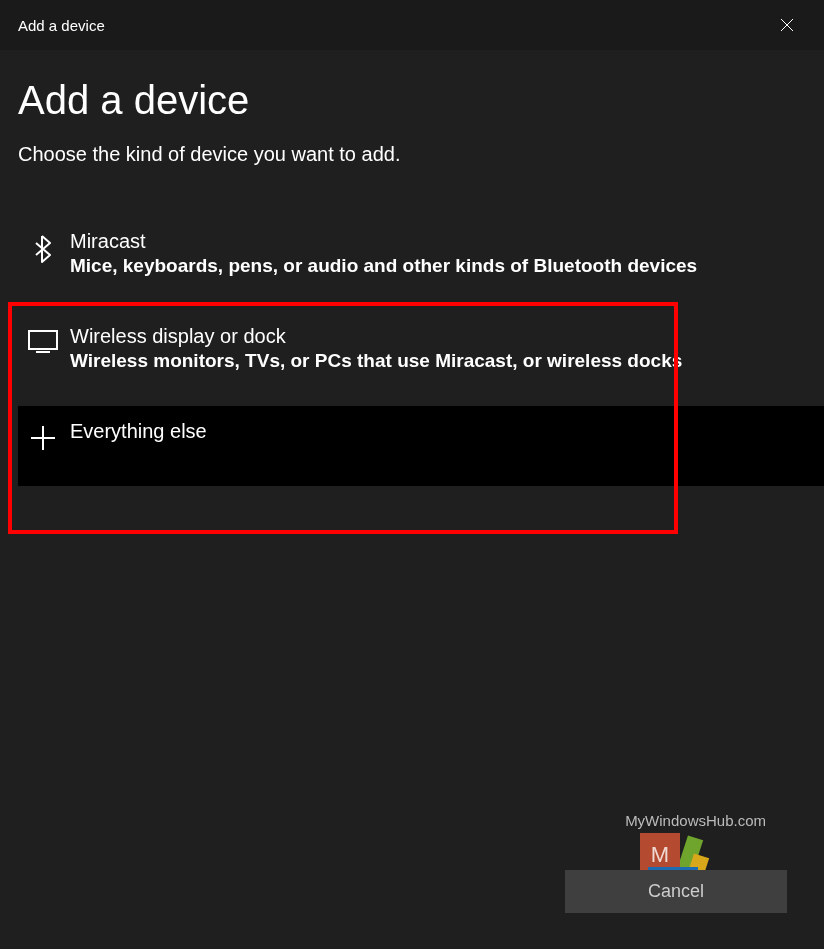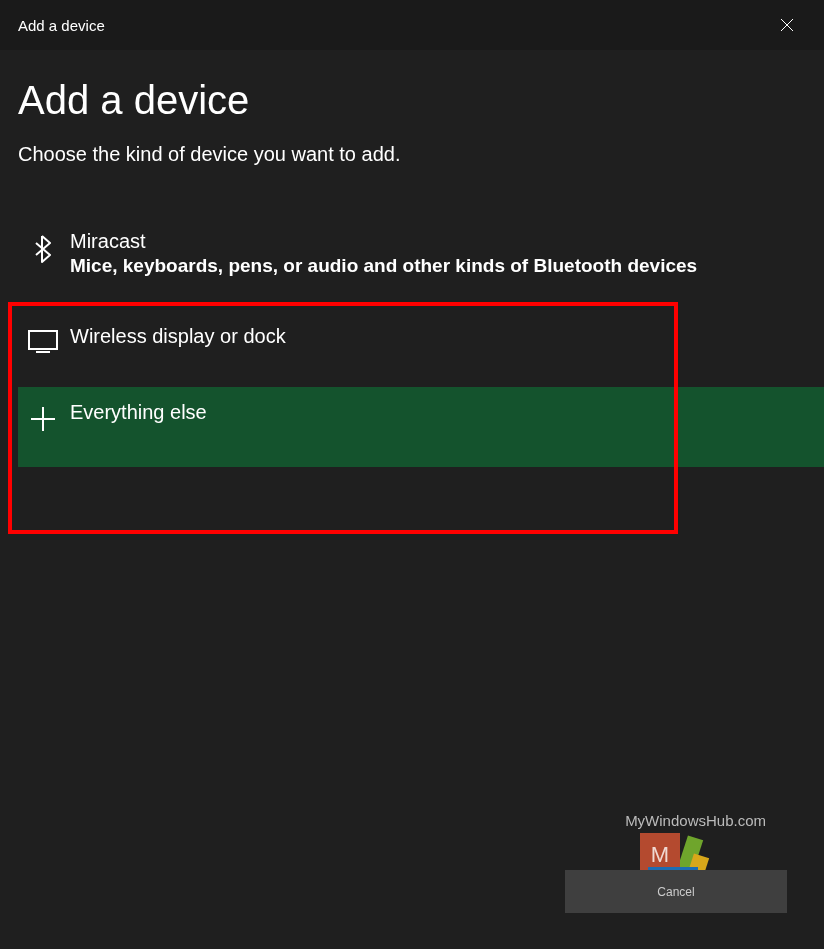--- a/index.html
+++ b/index.html
@@ -65,21 +65,21 @@
     }
     
     .device-option {
       display: flex;
       align-items: flex-start;
       padding: 14px 0 34px 4px;
       cursor: pointer;
     }
     
     .device-option.hovered {
-      background: #14532d;
+      background: #000000;
     }
     
     .icon-wrap {
       width: 42px;
       flex-shrink: 0;
       padding-top: 4px;
       display: flex;
       justify-content: center;
     }
     
@@ -110,21 +110,21 @@
     }
     
     .cancel-button {
       position: absolute;
       right: 37px;
       bottom: 36px;
       width: 222px;
       height: 43px;
       background: #3f3f3f;
       color: #cccccc;
-      font-size: 12px;
+      font-size: 18px;
       font-family: inherit;
       border: none;
       cursor: pointer;
       display: flex;
       align-items: center;
       justify-content: center;
     }
     
     .watermark {
       position: absolute;
@@ -225,20 +225,21 @@
 
     <div class="device-option">
       <div class="icon-wrap">
         <svg width="30" height="24" viewBox="0 0 30 24">
           <rect x="1" y="2" width="28" height="18" stroke="#ffffff" stroke-width="2" fill="none"></rect>
           <line x1="8" y1="23" x2="22" y2="23" stroke="#ffffff" stroke-width="2"></line>
         </svg>
       </div>
       <div class="option-text">
         <div class="option-title">Wireless display or dock</div>
+        <div class="option-desc">Wireless monitors, TVs, or PCs that use Miracast, or wireless docks</div>
       </div>
     </div>
 
     <div class="device-option hovered">
       <div class="icon-wrap">
         <svg width="28" height="28" viewBox="0 0 28 28">
           <line x1="14" y1="2" x2="14" y2="26" stroke="#ffffff" stroke-width="2"></line>
           <line x1="2" y1="14" x2="26" y2="14" stroke="#ffffff" stroke-width="2"></line>
         </svg>
       </div>

